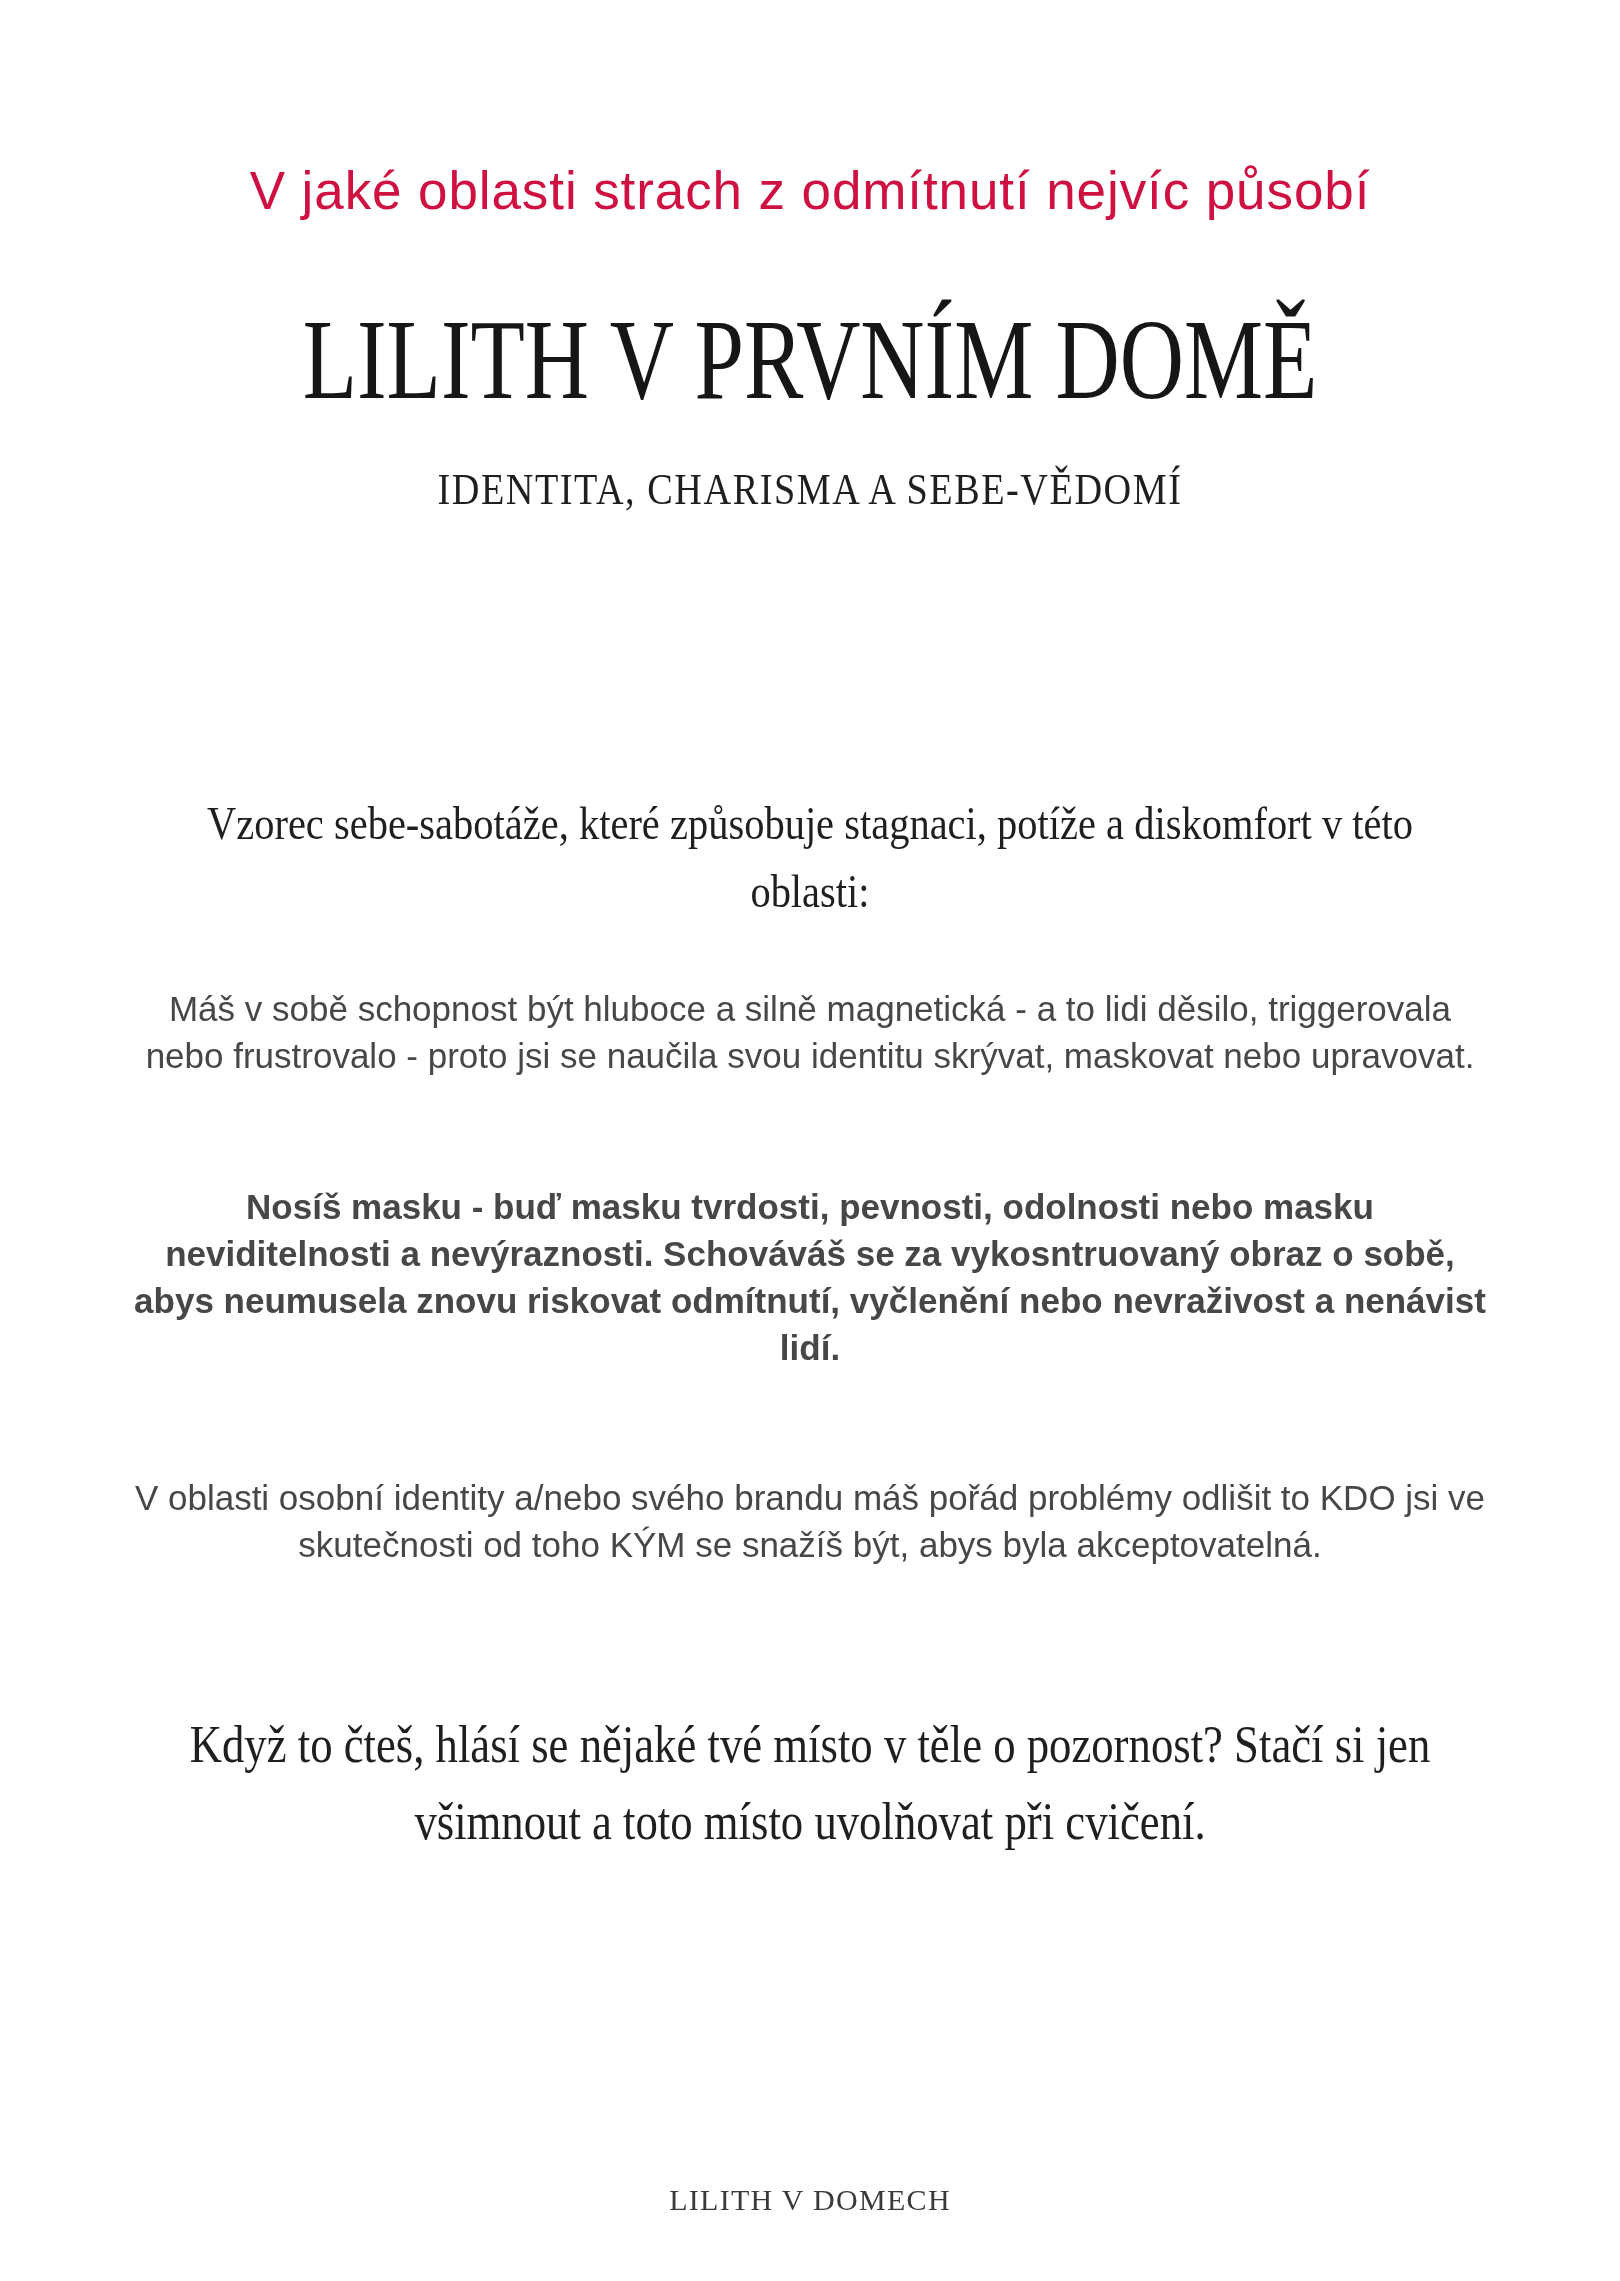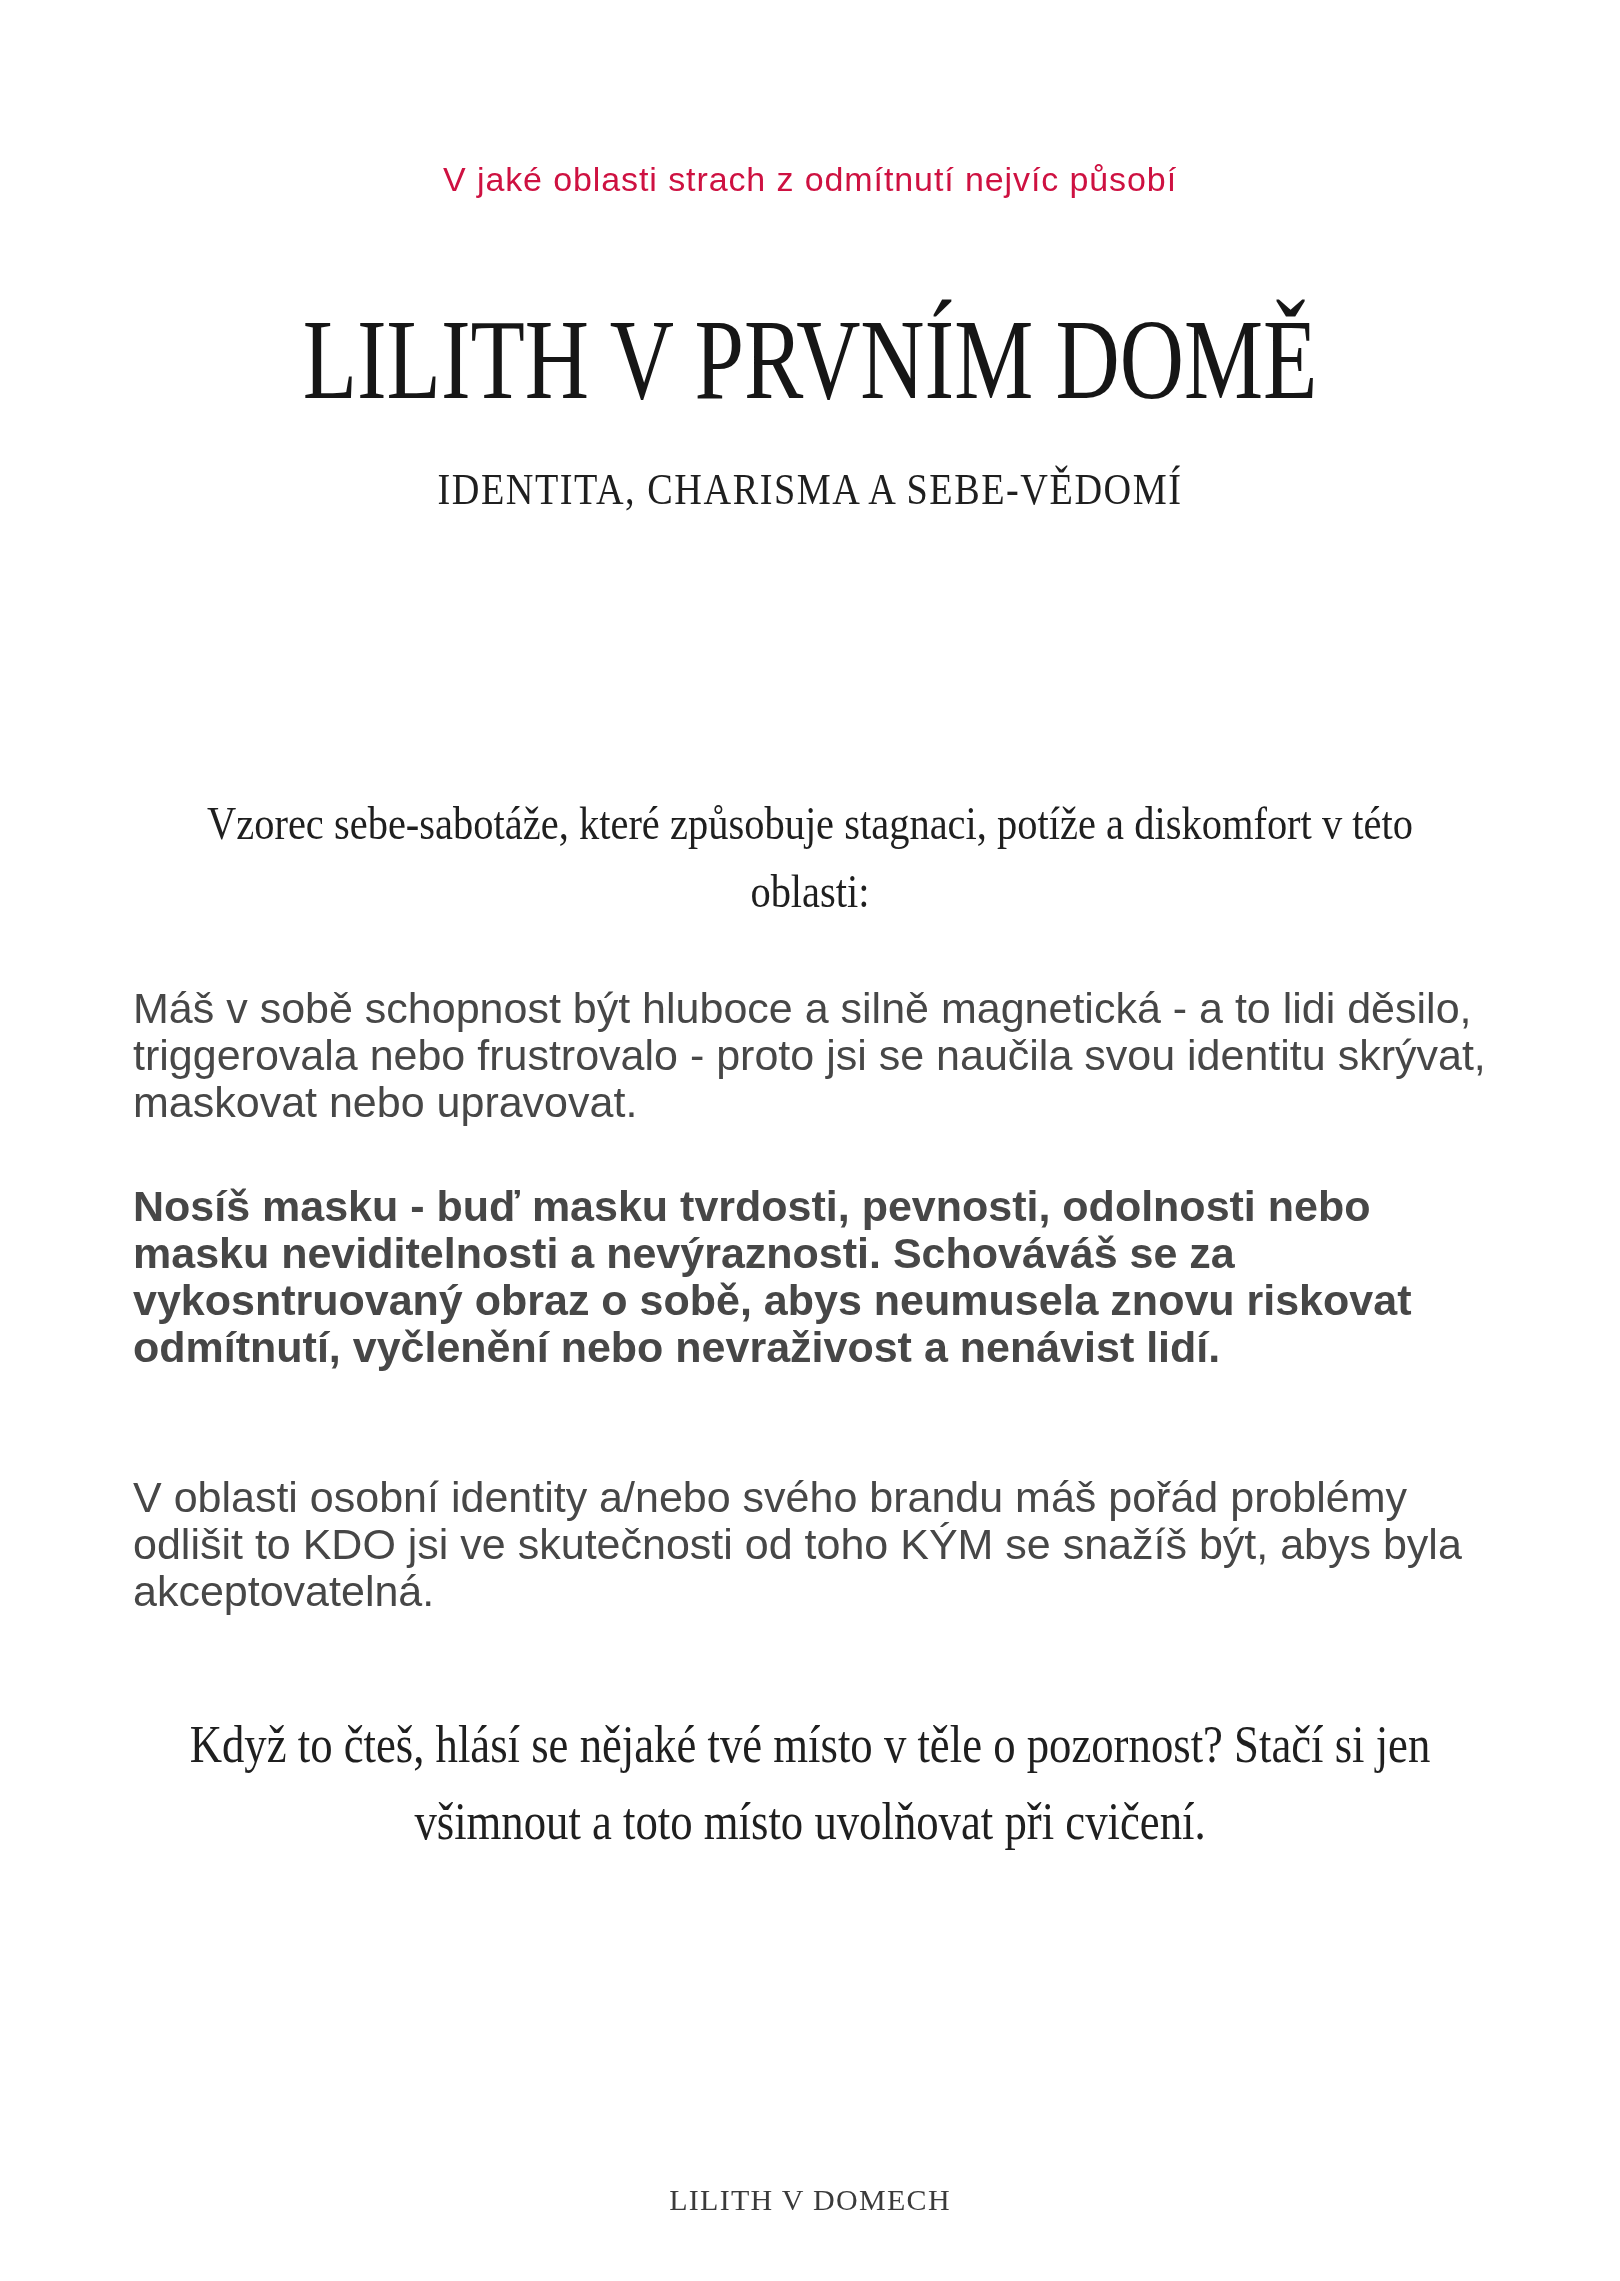--- a/index.html
+++ b/index.html
@@ -18,21 +18,21 @@
 
   
   .eyebrow {
     position: absolute;
     top: 160px;
     left: 0;
     width: 100%;
     text-align: center;
     font-family: "Liberation Sans", sans-serif;
     font-weight: 300;
-    font-size: 34px;
+    font-size: 53px;
     letter-spacing: 0.9px;
     color: #CE1141;
   }
 
   
   .main-title {
     position: absolute;
     top: 294px;
     left: 0;
     width: 100%;
@@ -96,24 +96,24 @@
   }
 
   
   .body-para {
     position: absolute;
     left: 0;
     width: 100%;
     box-sizing: border-box;
     padding: 0 133px;
     margin: 0;
-    text-align: left;
+    text-align: center;
     font-family: "Liberation Sans", sans-serif;
     font-weight: 300;
-    font-size: 43px;
+    font-size: 35px;
     line-height: 47px;
     color: #474747;
   }
   .para-1 { top: 985px; }
   .para-2 { top: 1183px; font-weight: bold; }
   .para-3 { top: 1474px; }
   .para-4 { top: 1883px; }
 
   
   .footer {

